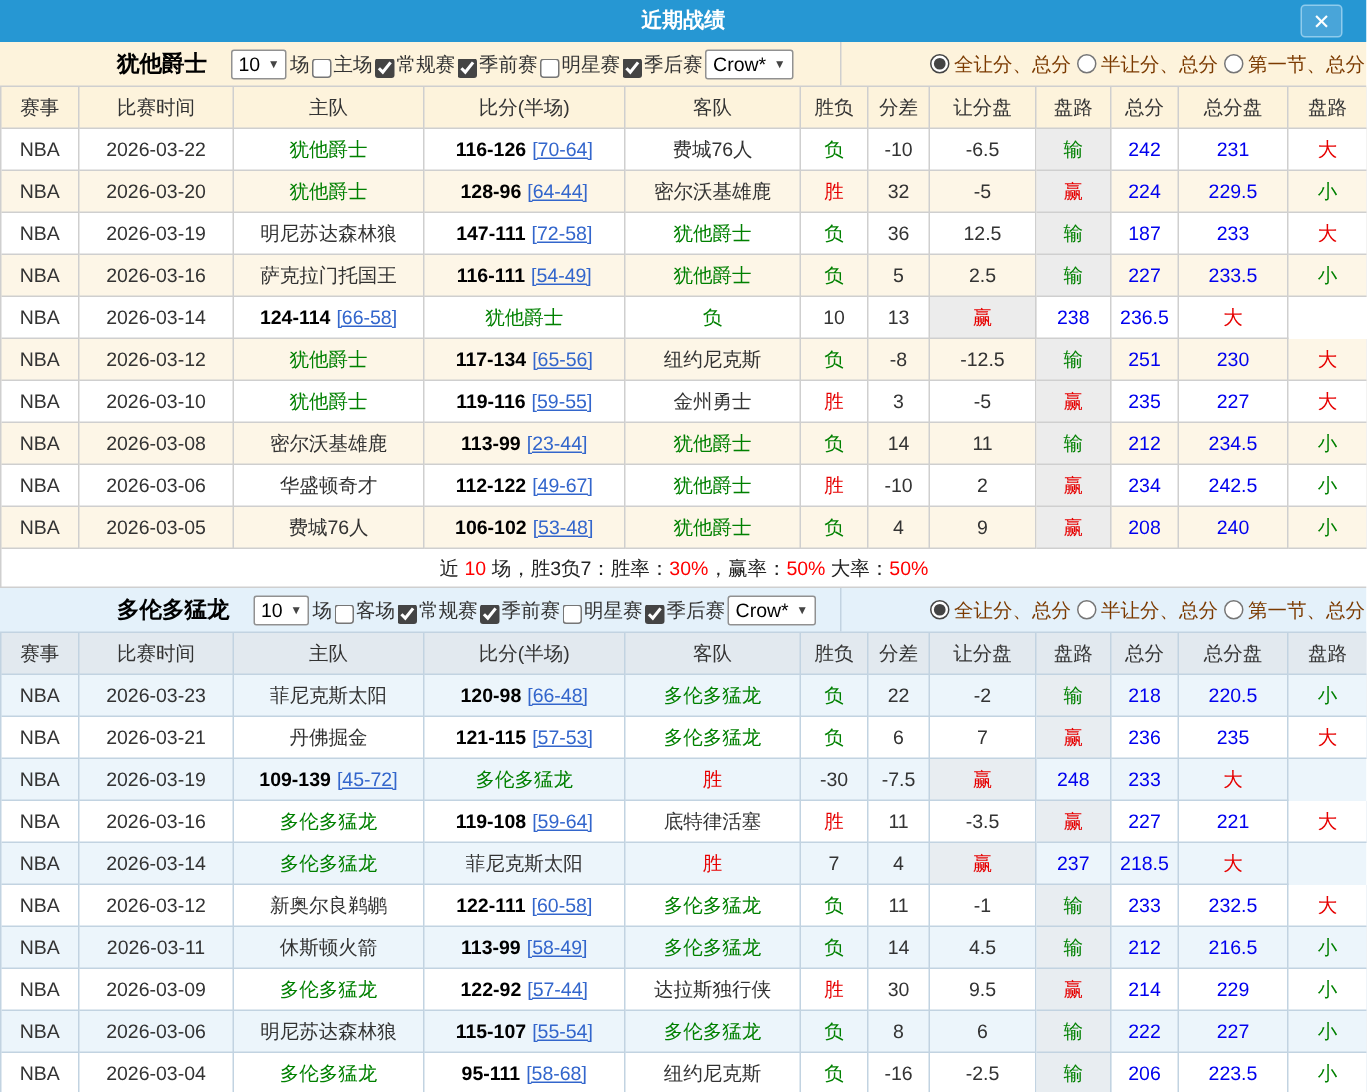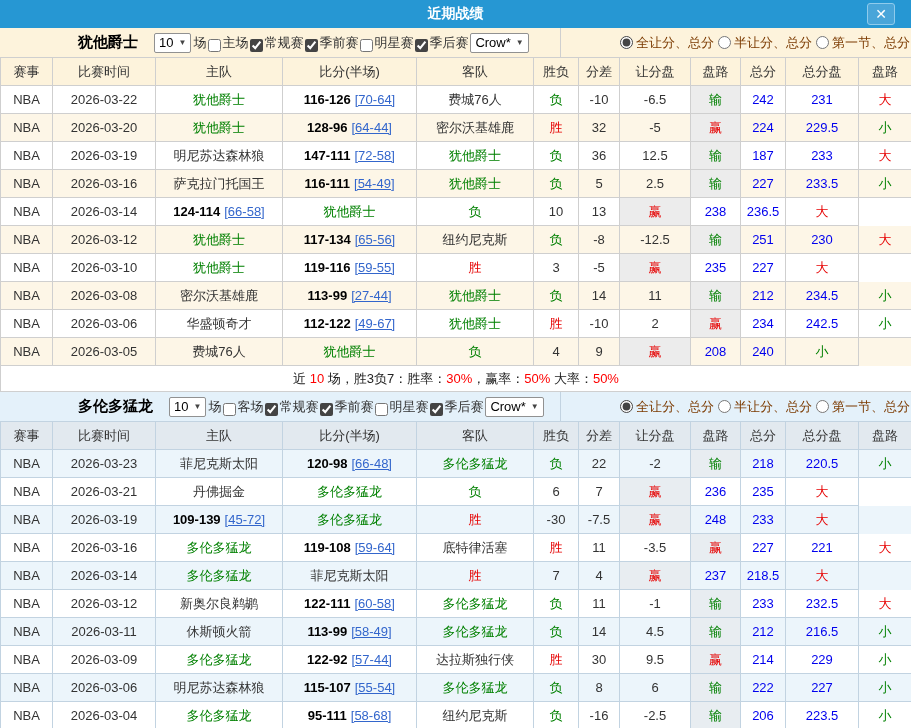--- a/index.html
+++ b/index.html
@@ -392,20 +392,23 @@
               <span>2026-03-10</span>
             </div>
             <div class="tcell">
               <span class="focus-team">犹他爵士</span>
             </div>
             <div class="tcell">
               <span class="score">119-116</span>
               <span class="half">[59-55]</span>
             </div>
             <div class="tcell">
+              <span>金州勇士</span>
+            </div>
+            <div class="tcell">
               <span class="red">胜</span>
             </div>
             <div class="tcell">
               <span>3</span>
             </div>
             <div class="tcell">
               <span>-5</span>
             </div>
             <div class="tcell shade">
               <span class="red">赢</span>
@@ -425,21 +428,21 @@
               <span>NBA</span>
             </div>
             <div class="tcell">
               <span>2026-03-08</span>
             </div>
             <div class="tcell">
               <span>密尔沃基雄鹿</span>
             </div>
             <div class="tcell">
               <span class="score">113-99</span>
-              <span class="half">[27-44]</span>
+              <span class="half">[23-44]</span>
             </div>
             <div class="tcell">
               <span class="focus-team">犹他爵士</span>
             </div>
             <div class="tcell">
               <span class="green">负</span>
             </div>
             <div class="tcell">
               <span>14</span>
             </div>
@@ -500,20 +503,24 @@
           </div>
           <div class="trow tinted">
             <div class="tcell">
               <span>NBA</span>
             </div>
             <div class="tcell">
               <span>2026-03-05</span>
             </div>
             <div class="tcell">
               <span>费城76人</span>
+            </div>
+            <div class="tcell">
+              <span class="score">106-102</span>
+              <span class="half">[53-48]</span>
             </div>
             <div class="tcell">
               <span class="focus-team">犹他爵士</span>
             </div>
             <div class="tcell">
               <span class="green">负</span>
             </div>
             <div class="tcell">
               <span>4</span>
             </div>
@@ -676,20 +683,24 @@
             <div class="tcell">
               <span>NBA</span>
             </div>
             <div class="tcell">
               <span>2026-03-21</span>
             </div>
             <div class="tcell">
               <span>丹佛掘金</span>
             </div>
             <div class="tcell">
+              <span class="score">121-115</span>
+              <span class="half">[57-53]</span>
+            </div>
+            <div class="tcell">
               <span class="focus-team">多伦多猛龙</span>
             </div>
             <div class="tcell">
               <span class="green">负</span>
             </div>
             <div class="tcell">
               <span>6</span>
             </div>
             <div class="tcell">
               <span>7</span>

